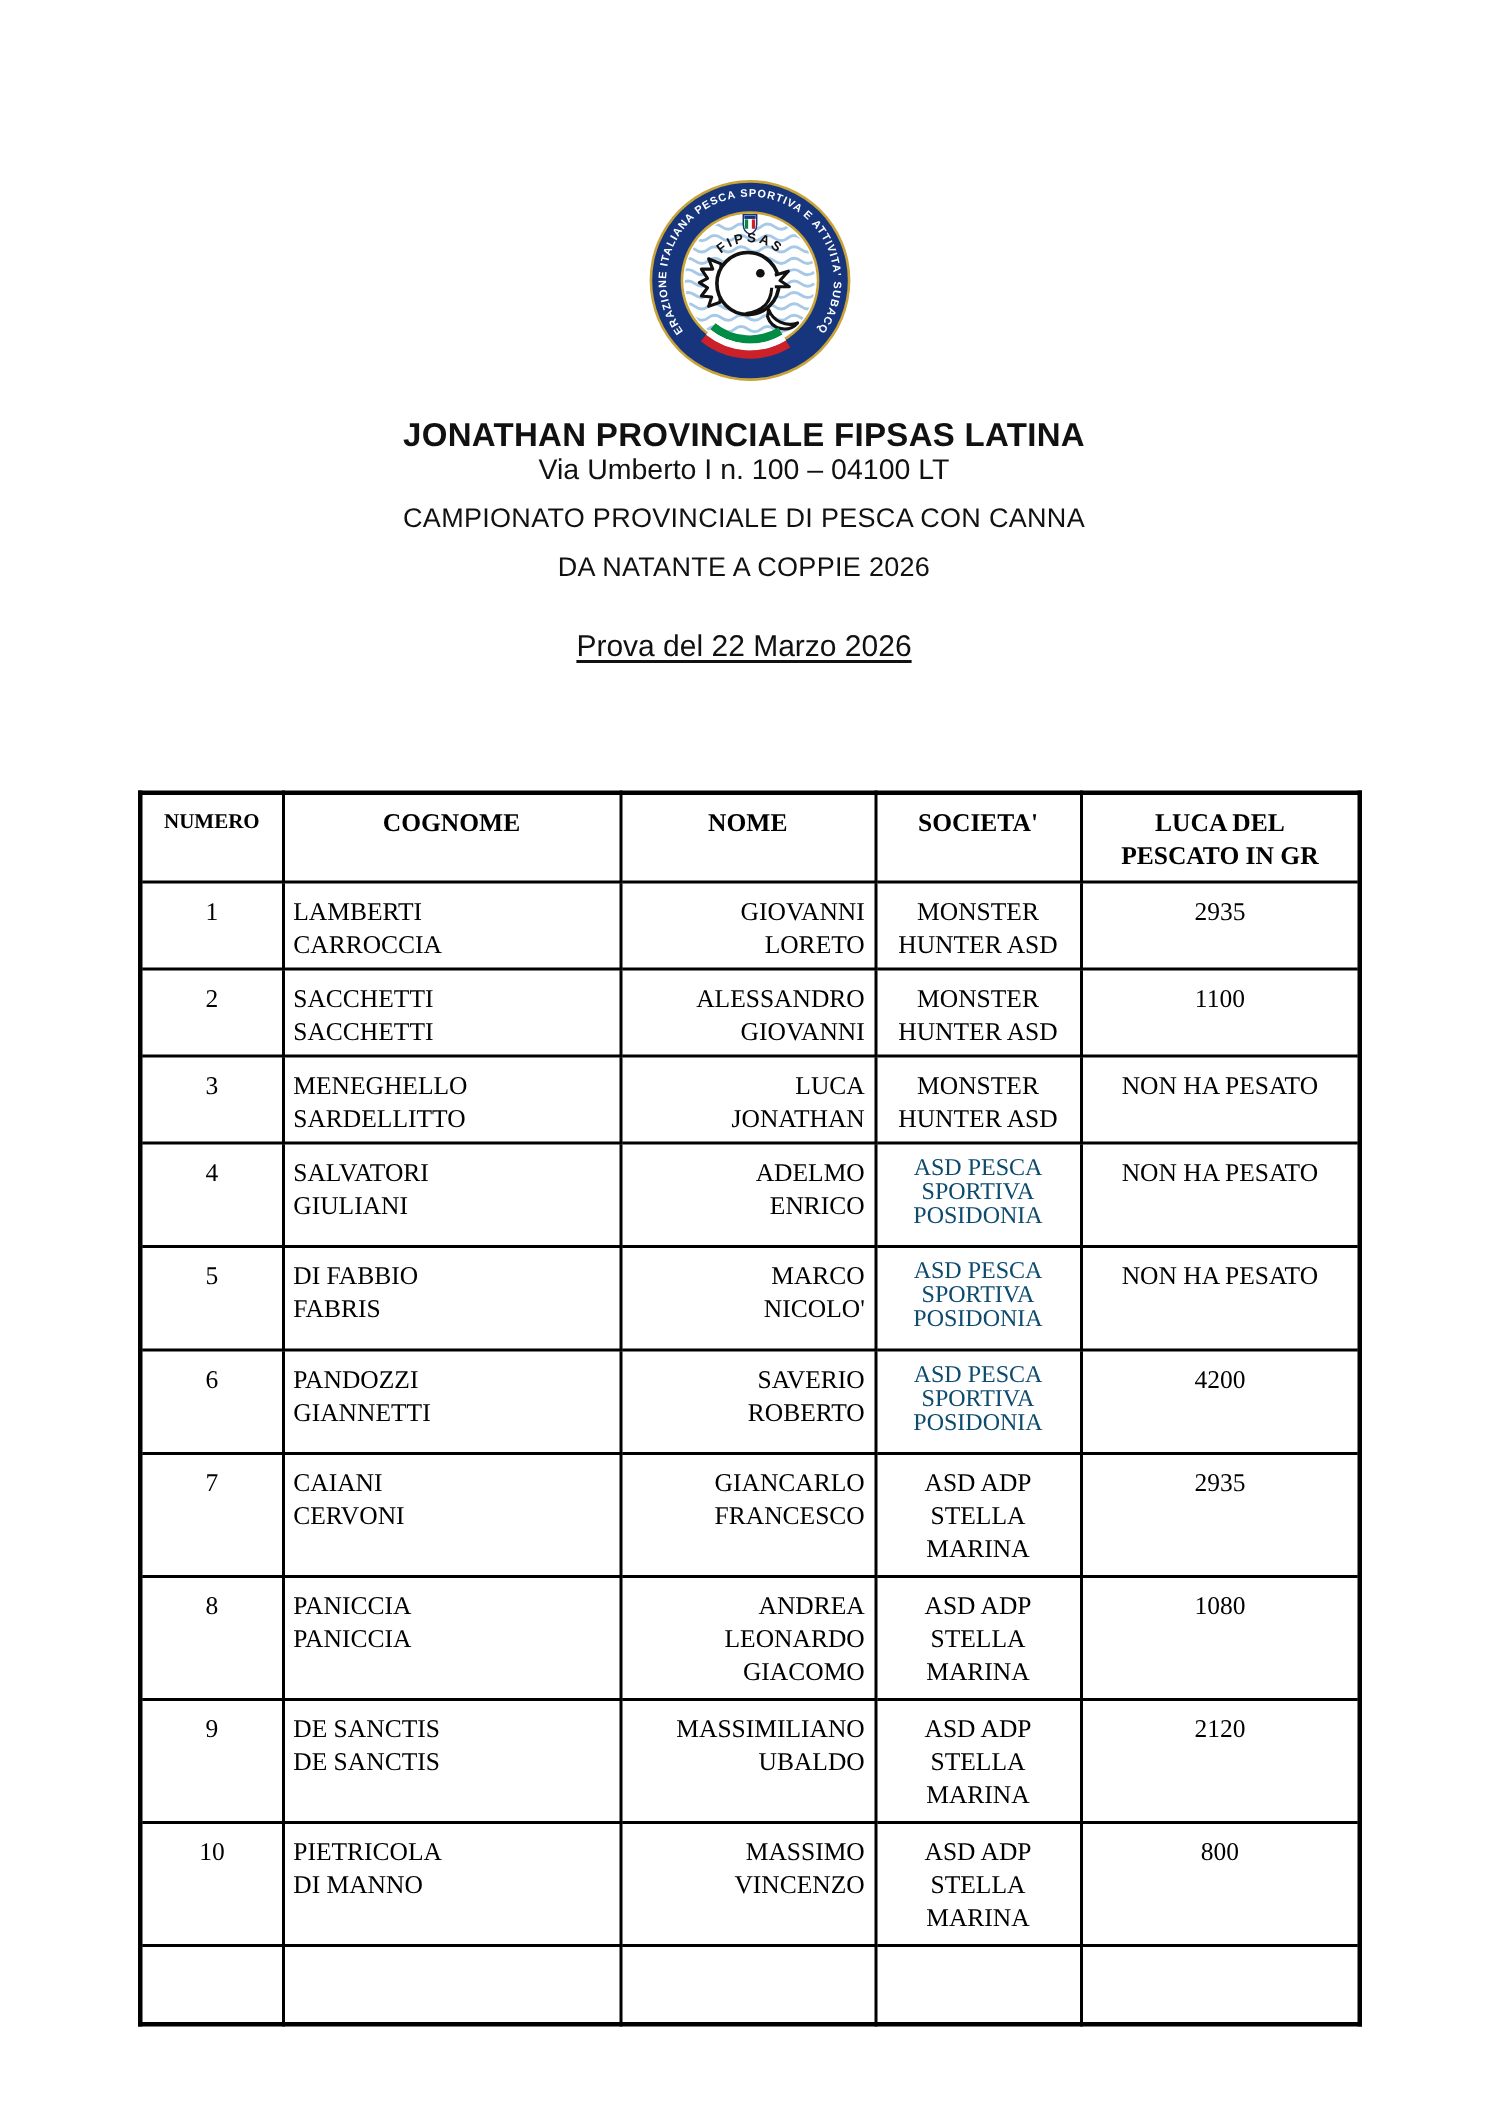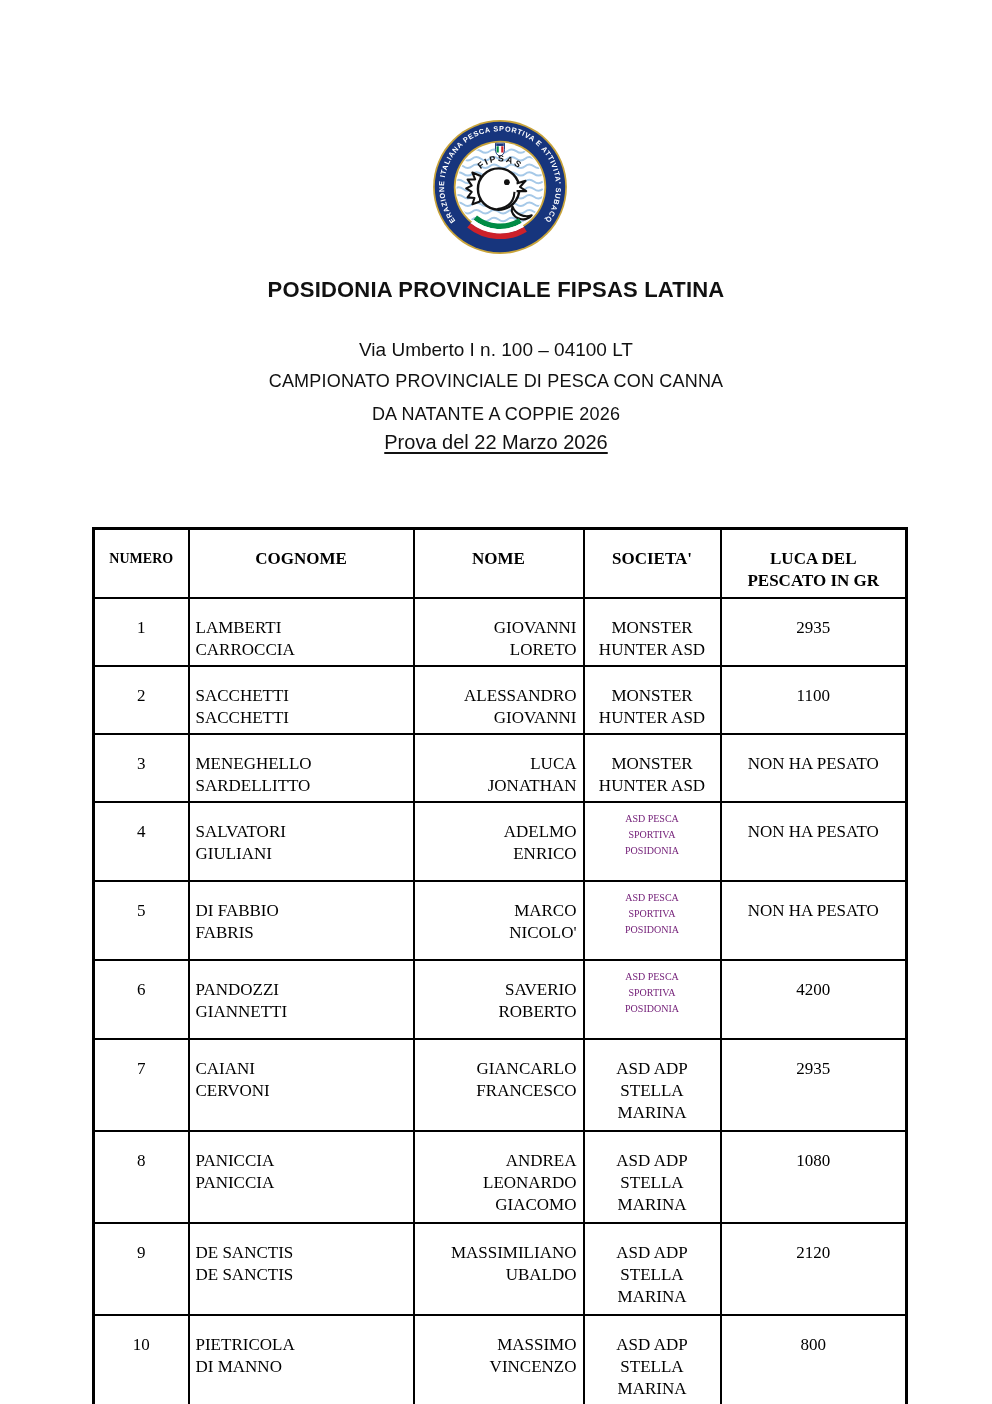--- a/index.html
+++ b/index.html
@@ -24,24 +24,25 @@
 
   
   .header-block {
     position: absolute;
     top: 277px;
     left: 0;
     width: 100%;
     text-align: center;
   }
   .org-title   { font-size: 22px; font-weight: bold; line-height: 25px; letter-spacing: 0.2px; }
-  .org-address { font-size: 19px; line-height: 24px; margin-top: 36px; }
+  .org-address { font-size: 19px; line-height: 24px; }
   .event-title { font-size: 18px; font-weight: normal; line-height: 33px; margin-top: 3px; letter-spacing: 0.2px; }
   .trial-date  {
     display: inline-block;
+    margin-top: 25px;
     font-size: 20px;
     text-decoration: underline;
     text-underline-offset: 3px;
   }
 
   
   table.results {
     position: absolute;
     top: 527px;
     left: 92px;
@@ -54,39 +55,39 @@
   }
   table.results col.c-numero  { width: 95px;  }
   table.results col.c-cognome { width: 225px; }
   table.results col.c-nome    { width: 170px; }
   table.results col.c-societa { width: 137px; }
   table.results col.c-peso    { width: 186px; }
 
   table.results th, table.results td {
     border: 2px solid #000000;
     vertical-align: top;
-    padding: 18px 6px 4px 6px;
+    padding: 8px 6px 4px 6px;
     line-height: 22px;
     white-space: pre-line;
     overflow: hidden;
     margin-top: 24px;
   }
   table.results { border: 3px solid #000000; }
   table.results th {
     font-weight: bold;
     text-align: center;
     height: 45px;
   }
   th.h-numero { font-size: 14px; }
 
   td.numero  { text-align: center; }
   td.cognome { text-align: left; padding-left: 8px; }
   td.nome    { text-align: right; padding-left: 8px; }
   td.societa { text-align: center; }
-  td.societa.small { font-size: 10px; line-height: 16px; padding-top: 8px; color: #701a75; border-radius: 21px; }
+  td.societa.small { font-size: 16px; line-height: 16px; padding-top: 8px; color: #0c4a6e; border-radius: 21px; }
   td.peso    { text-align: center; }
 
   tr.h-2 td { height: 44px; } 
   tr.h-3s td { height: 55px; } 
   tr.h-3 td { height: 68px; } 
   tr.h-empty td { height: 38px; } 
 </style>
 </head>
 <body>
 
@@ -146,21 +147,21 @@
         <textPath href="#ringPath" startOffset="50%" text-anchor="middle">FEDERAZIONE ITALIANA PESCA SPORTIVA E ATTIVITA' SUBACQUEE</textPath>
       </text>
 
       <text font-family="Liberation Sans, sans-serif" font-size="13" font-weight="bold" fill="#111111" letter-spacing="2.5">
         <textPath href="#fipsasPath" startOffset="50%" text-anchor="middle">FIPSAS</textPath>
       </text>
     </svg>
   </div>
 
   <div class="header-block">
-    <div class="org-title">POSIDONIA PROVINCIALE FIPSAS LATINA</div>
+    <div class="org-title">JONATHAN PROVINCIALE FIPSAS LATINA</div>
     <div class="org-address">Via Umberto I n. 100 – 04100 LT</div>
     <div class="event-title">
       <div>CAMPIONATO PROVINCIALE DI PESCA CON CANNA</div>
       <div>DA NATANTE A COPPIE 2026</div>
     </div>
     <div>
       <span class="trial-date">Prova del 22 Marzo 2026</span>
     </div>
   </div>
 

